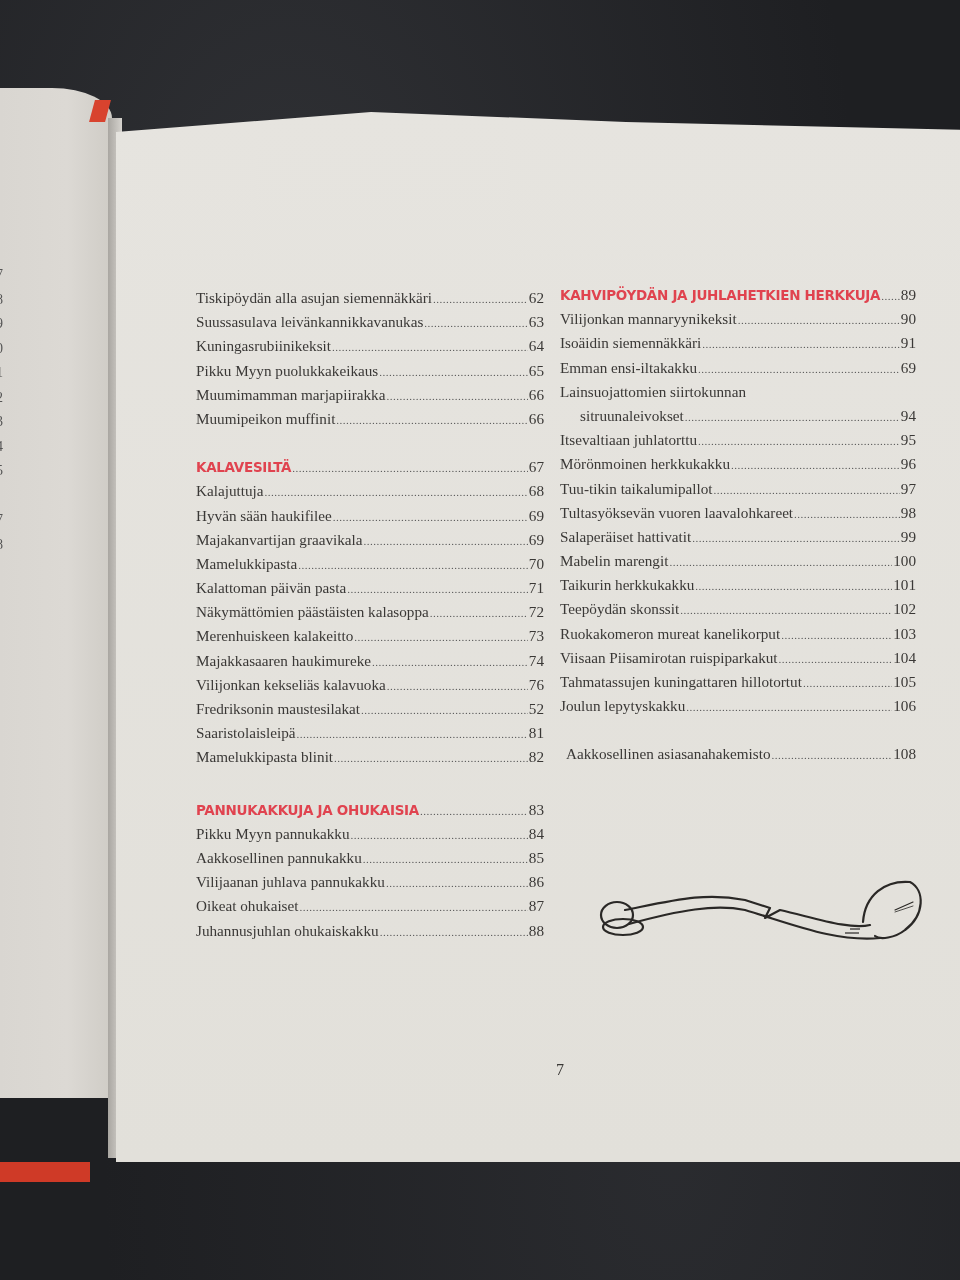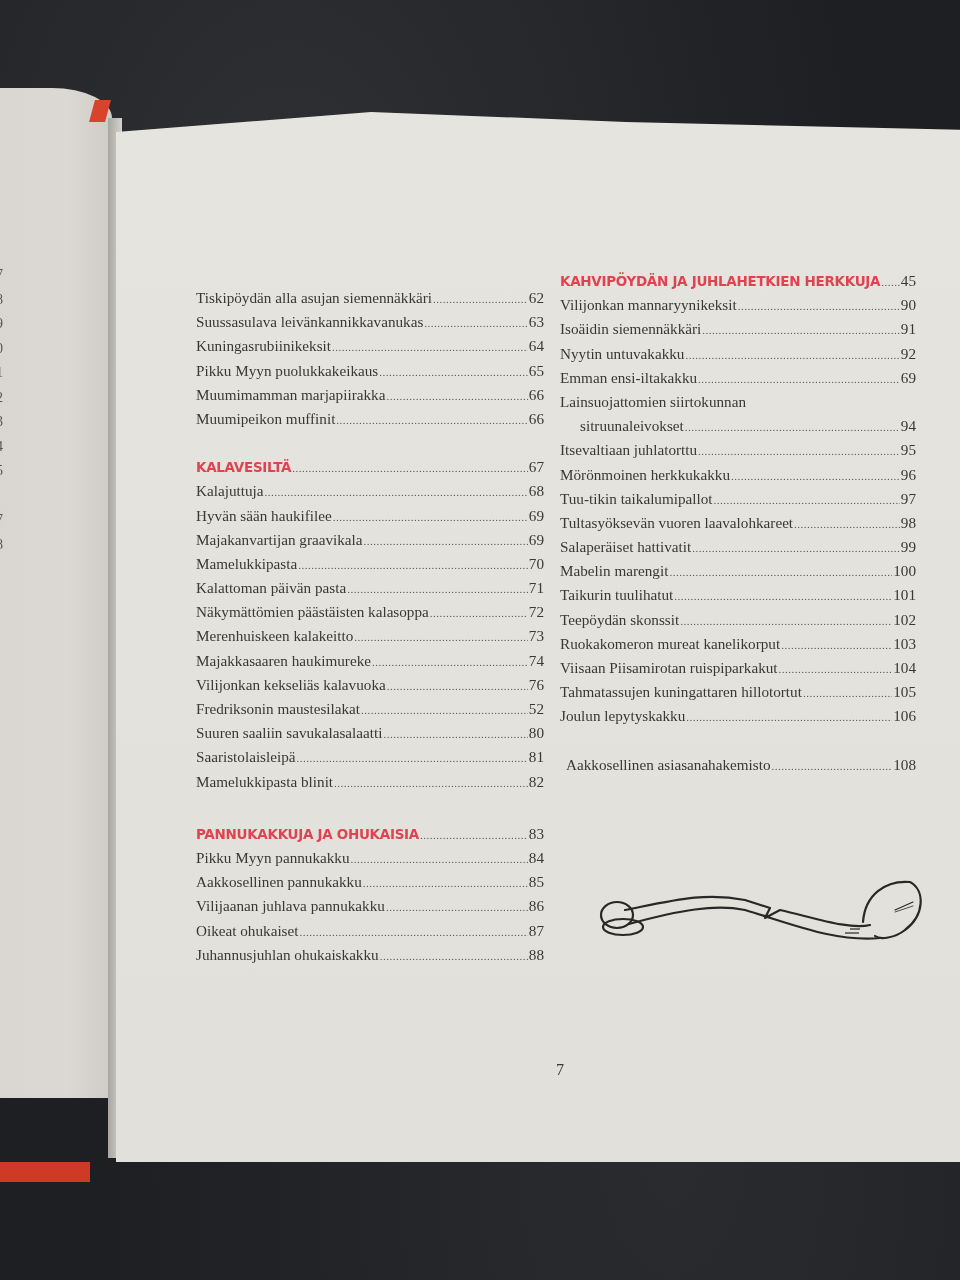--- a/index.html
+++ b/index.html
@@ -37,21 +37,21 @@
       position: absolute; left: 116px; top: 112px; width: 850px; height: 1050px;
       background: #e4e2dd;
       background-image: linear-gradient(180deg, #e6e4df 0%, #e2e0da 100%);
       border-top-left-radius: 8px;
       clip-path: polygon(0 20px, 30% 0, 60% 10px, 100% 18px, 100% 100%, 0 100%);
     }
     .col {
       position: absolute; color: #3a3836; font-size: 15.2px; text-align: center;
     }
     .col-left { left: 196px; top: 286px; width: 348px; }
-    .col-right { left: 560px; top: 269px; width: 356px; }
+    .col-right { left: 560px; top: 283px; width: 356px; }
     .entry {
       display: flex; align-items: baseline; height: 24.2px; line-height: 24.2px;
       white-space: nowrap;
     }
     .entry .title { flex: 0 0 auto; }
     .entry .dots {
       flex: 1 1 auto; overflow: hidden; margin: 0 1px;
       letter-spacing: 0.5px; color: #555;
     }
     .entry .dots::before {
@@ -179,25 +179,20 @@
       <span class="title">Vilijonkan kekseliäs kalavuoka</span>
       <span class="dots"></span>
       <span class="page">76</span>
     </div>
   <div class="entry">
       <span class="title">Fredriksonin maustesilakat</span>
       <span class="dots"></span>
       <span class="page">52</span>
     </div>
   <div class="entry">
-      <span class="title">Suuren saaliin savukalasalaatti</span>
-      <span class="dots"></span>
-      <span class="page">80</span>
-    </div>
-  <div class="entry">
       <span class="title">Saaristolaisleipä</span>
       <span class="dots"></span>
       <span class="page">81</span>
     </div>
   <div class="entry">
       <span class="title">Mamelukkipasta blinit</span>
       <span class="dots"></span>
       <span class="page">82</span>
     </div>
 
@@ -232,36 +227,31 @@
       <span class="title">Juhannusjuhlan ohukaiskakku</span>
       <span class="dots"></span>
       <span class="page">88</span>
     </div>
 </div>
 
 <div class="col col-right">
   <div class="entry heading">
       <span class="title">Kahvipöydän ja juhlahetkien herkkuja</span>
       <span class="dots"></span>
-      <span class="page">45</span>
+      <span class="page">89</span>
     </div>
   <div class="entry">
       <span class="title">Vilijonkan mannaryynikeksit</span>
       <span class="dots"></span>
       <span class="page">90</span>
     </div>
   <div class="entry">
       <span class="title">Isoäidin siemennäkkäri</span>
       <span class="dots"></span>
       <span class="page">91</span>
-    </div>
-  <div class="entry">
-      <span class="title">Nyytin untuvakakku</span>
-      <span class="dots"></span>
-      <span class="page">92</span>
     </div>
   <div class="entry">
       <span class="title">Emman ensi-iltakakku</span>
       <span class="dots"></span>
       <span class="page">69</span>
     </div>
   <div class="entry">
       <span class="title">Lainsuojattomien siirtokunnan</span>
     </div>
   <div class="entry cont">
@@ -293,21 +283,21 @@
       <span class="title">Salaperäiset hattivatit</span>
       <span class="dots"></span>
       <span class="page">99</span>
     </div>
   <div class="entry">
       <span class="title">Mabelin marengit</span>
       <span class="dots"></span>
       <span class="page">100</span>
     </div>
   <div class="entry">
-      <span class="title">Taikurin tuulihatut</span>
+      <span class="title">Taikurin herkkukakku</span>
       <span class="dots"></span>
       <span class="page">101</span>
     </div>
   <div class="entry">
       <span class="title">Teepöydän skonssit</span>
       <span class="dots"></span>
       <span class="page">102</span>
     </div>
   <div class="entry">
       <span class="title">Ruokakomeron mureat kanelikorput</span>

